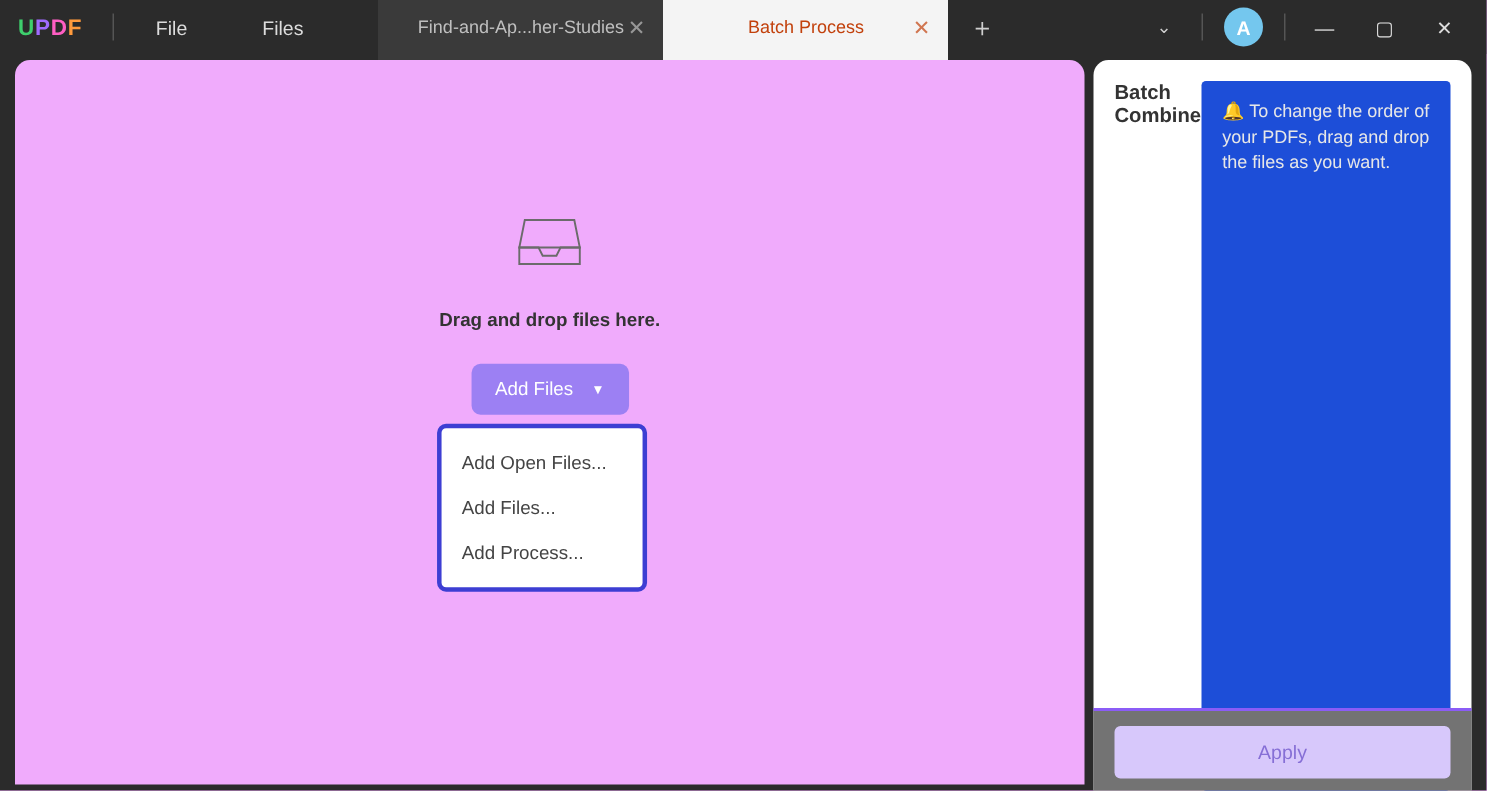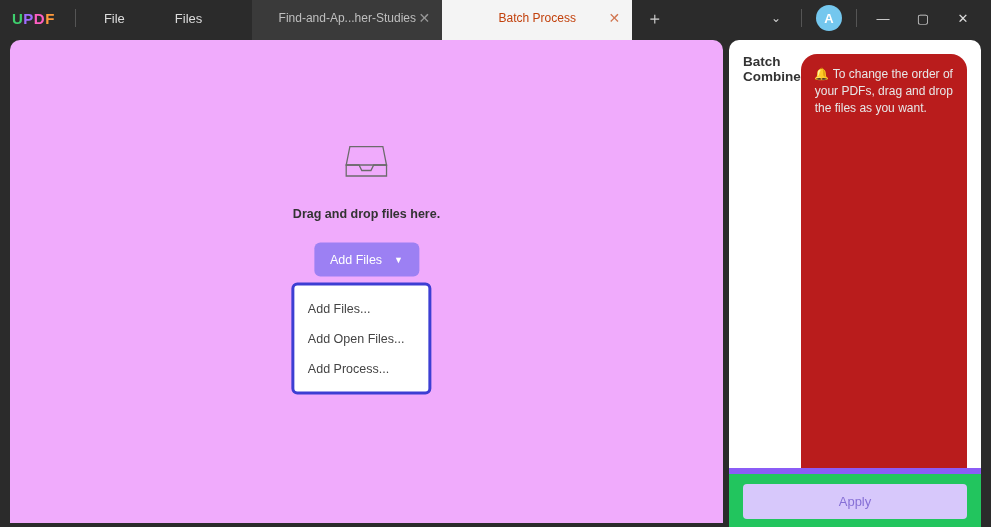--- a/index.html
+++ b/index.html
@@ -188,33 +188,33 @@
       flex-direction: row;
       position: relative;
     }
     .panel-title {
       font-weight: 700;
       font-size: 13.5px;
       color: #333;
       margin-bottom: 14px;
     }
     .tip-box {
-      background: #b91c1c;
+      background: #1d4ed8;
       color: #e7e7e7;
-      border-radius: 16px;
+      border-radius: 3px;
       padding: 12px 14px;
       font-size: 12px;
       line-height: 1.4;
     }
     .footer-bar {
       position: absolute;
       bottom: 0; left: 0; right: 0;
-      border-top: 6px solid #8b5cf6;
+      border-top: 2px solid #8b5cf6;
       padding: 10px 14px 8px 14px;
-      background: #22c55e;
+      background: #737373;
     }
     .apply-btn {
       width: 100%;
       background: #d7c8fb;
       color: #866fd6;
       border: none;
       border-radius: 4px;
       padding: 10px 0;
       font-size: 13px;
       cursor: pointer;
@@ -266,22 +266,22 @@
             <path d="M6 6 L42 6 L46 26 L2 26 Z"></path>
             <path d="M2 26 L16 26 L19 32 L29 32 L32 26 L46 26 L46 38 L2 38 Z"></path>
           </svg>
         </div>
         <div class="drop-text">Drag and drop files here.</div>
         <button class="add-files-btn">
           <span>Add Files</span>
           <span class="caret">▼</span>
         </button>
         <div class="dropdown">
+          <div class="dropdown-item">Add Open Files...</div>
           <div class="dropdown-item">Add Files...</div>
-          <div class="dropdown-item">Add Open Files...</div>
           <div class="dropdown-item">Add Process...</div>
         </div>
       </div>
     </div>
   </div>
 
   <div class="sidebar">
     <div class="sidebar-panel">
       <div class="panel-title">Batch Combine</div>
       <div class="tip-box">

